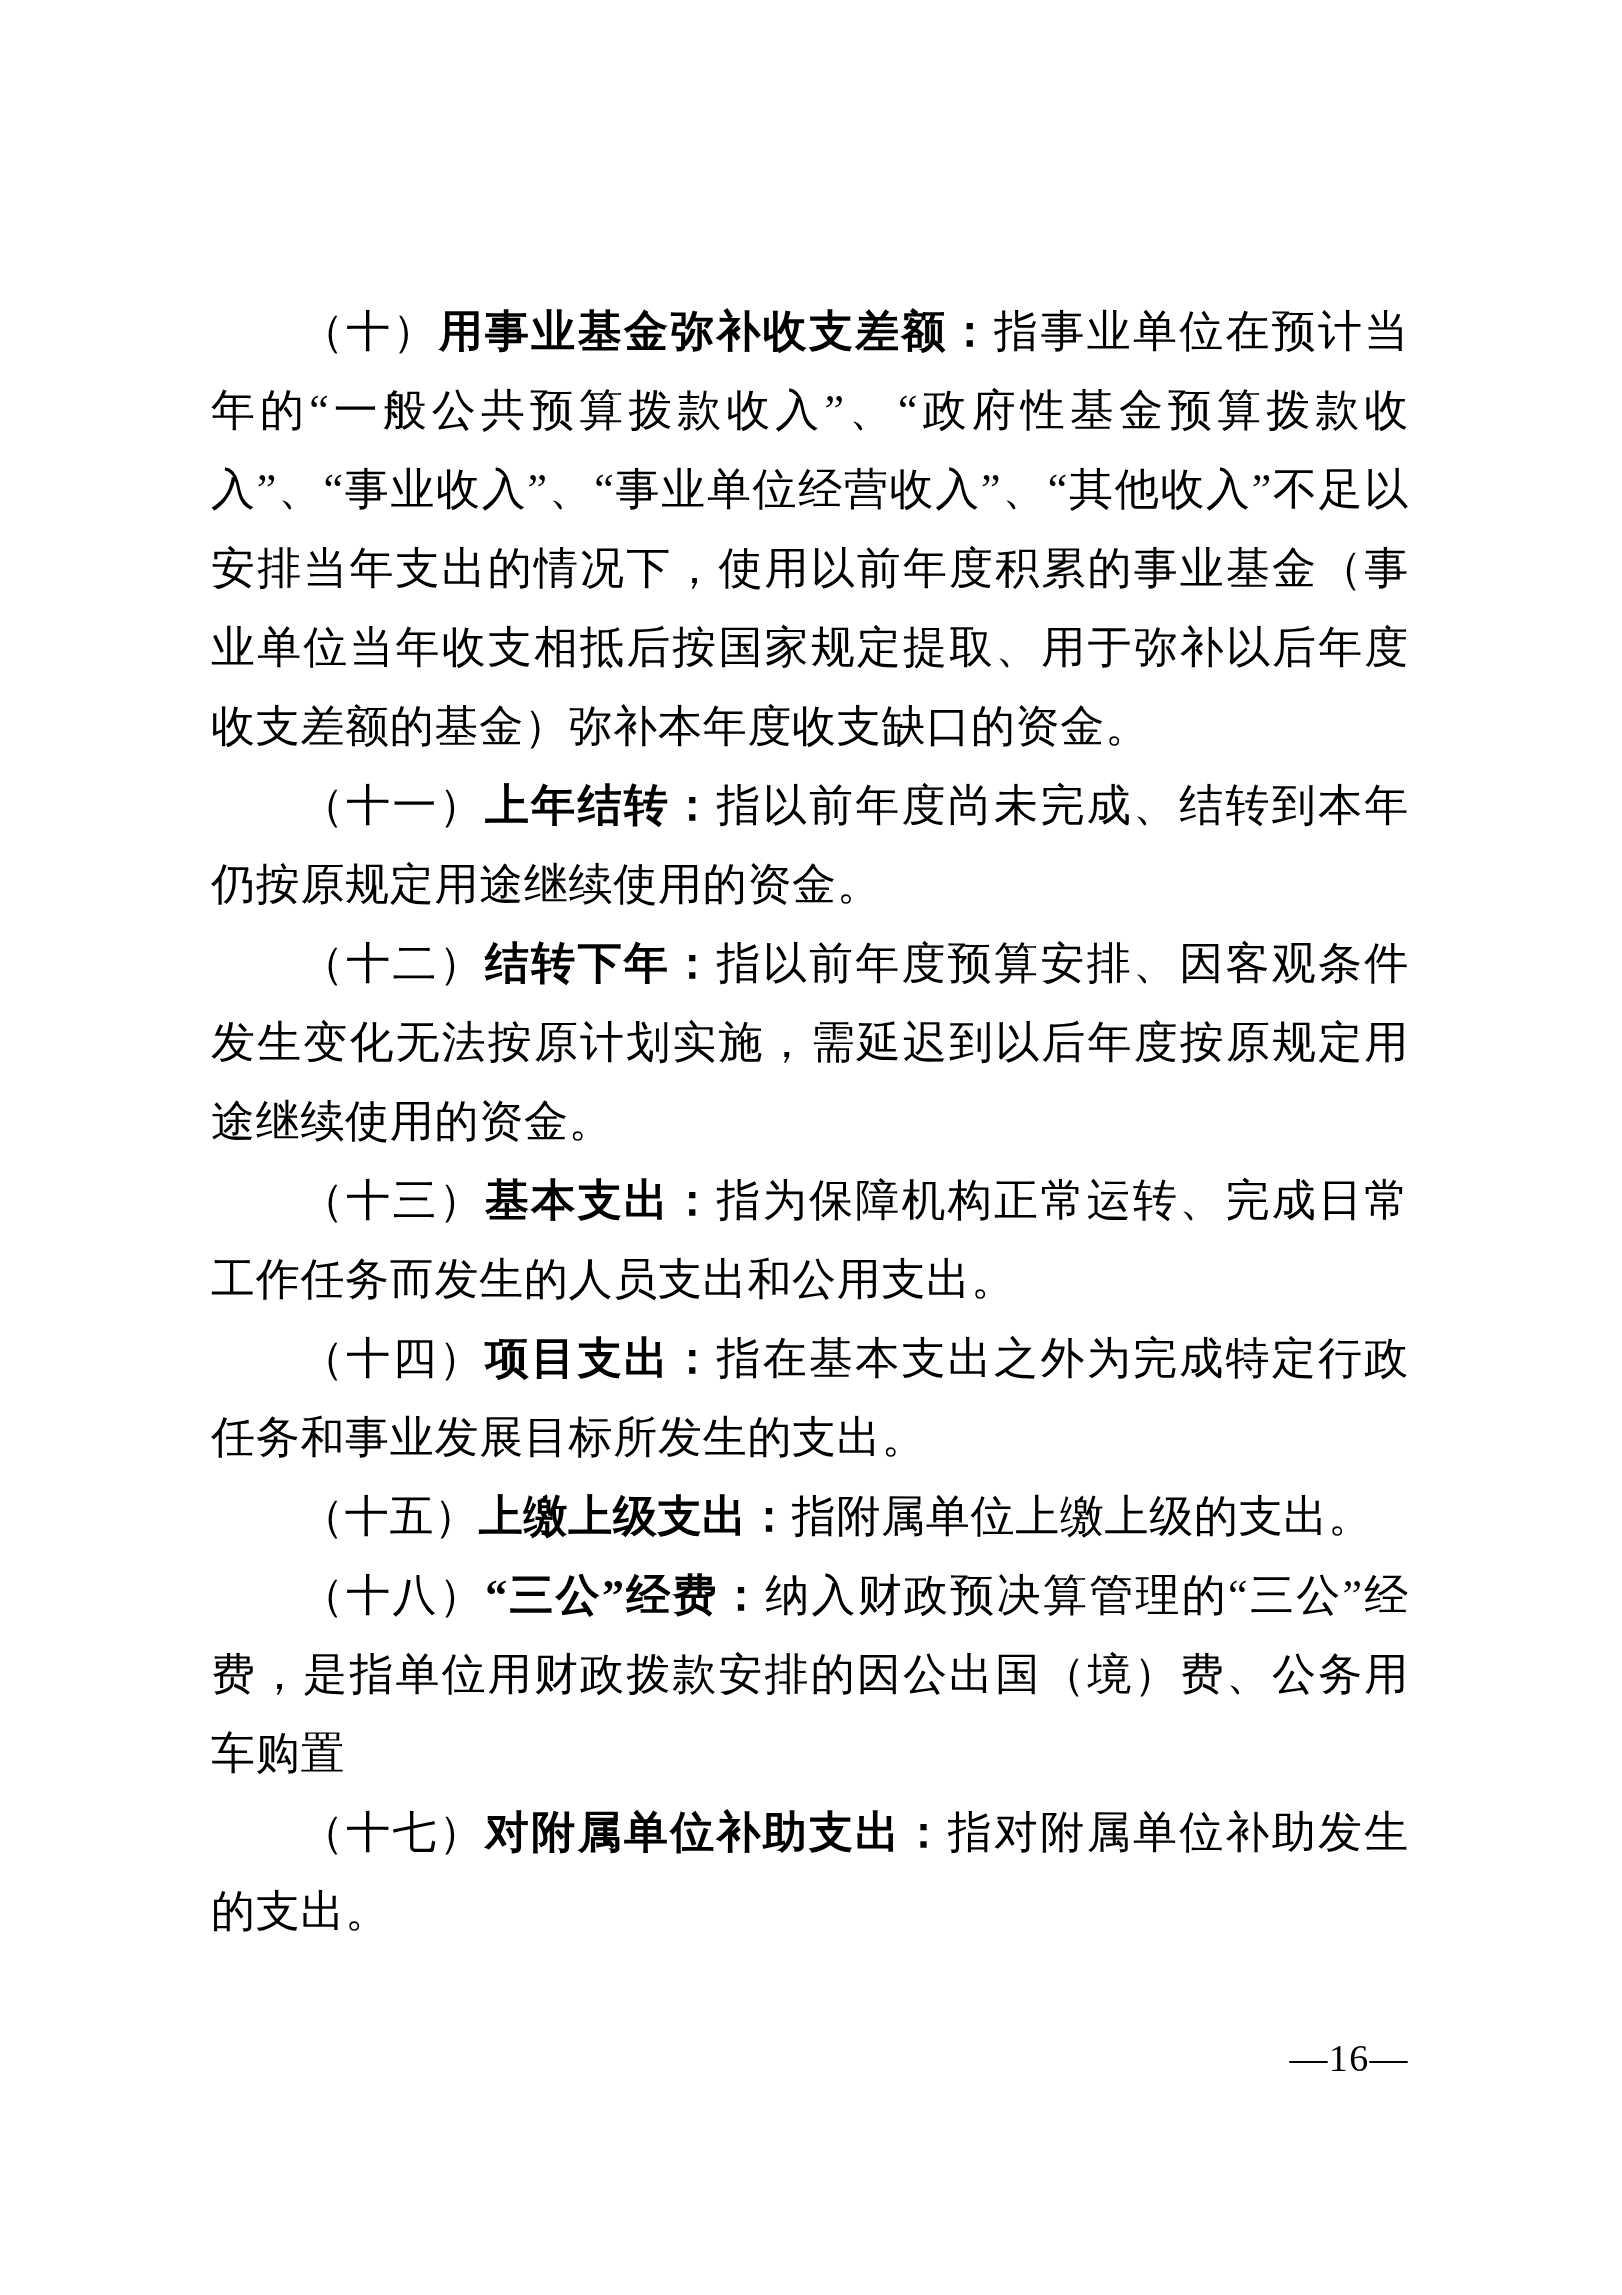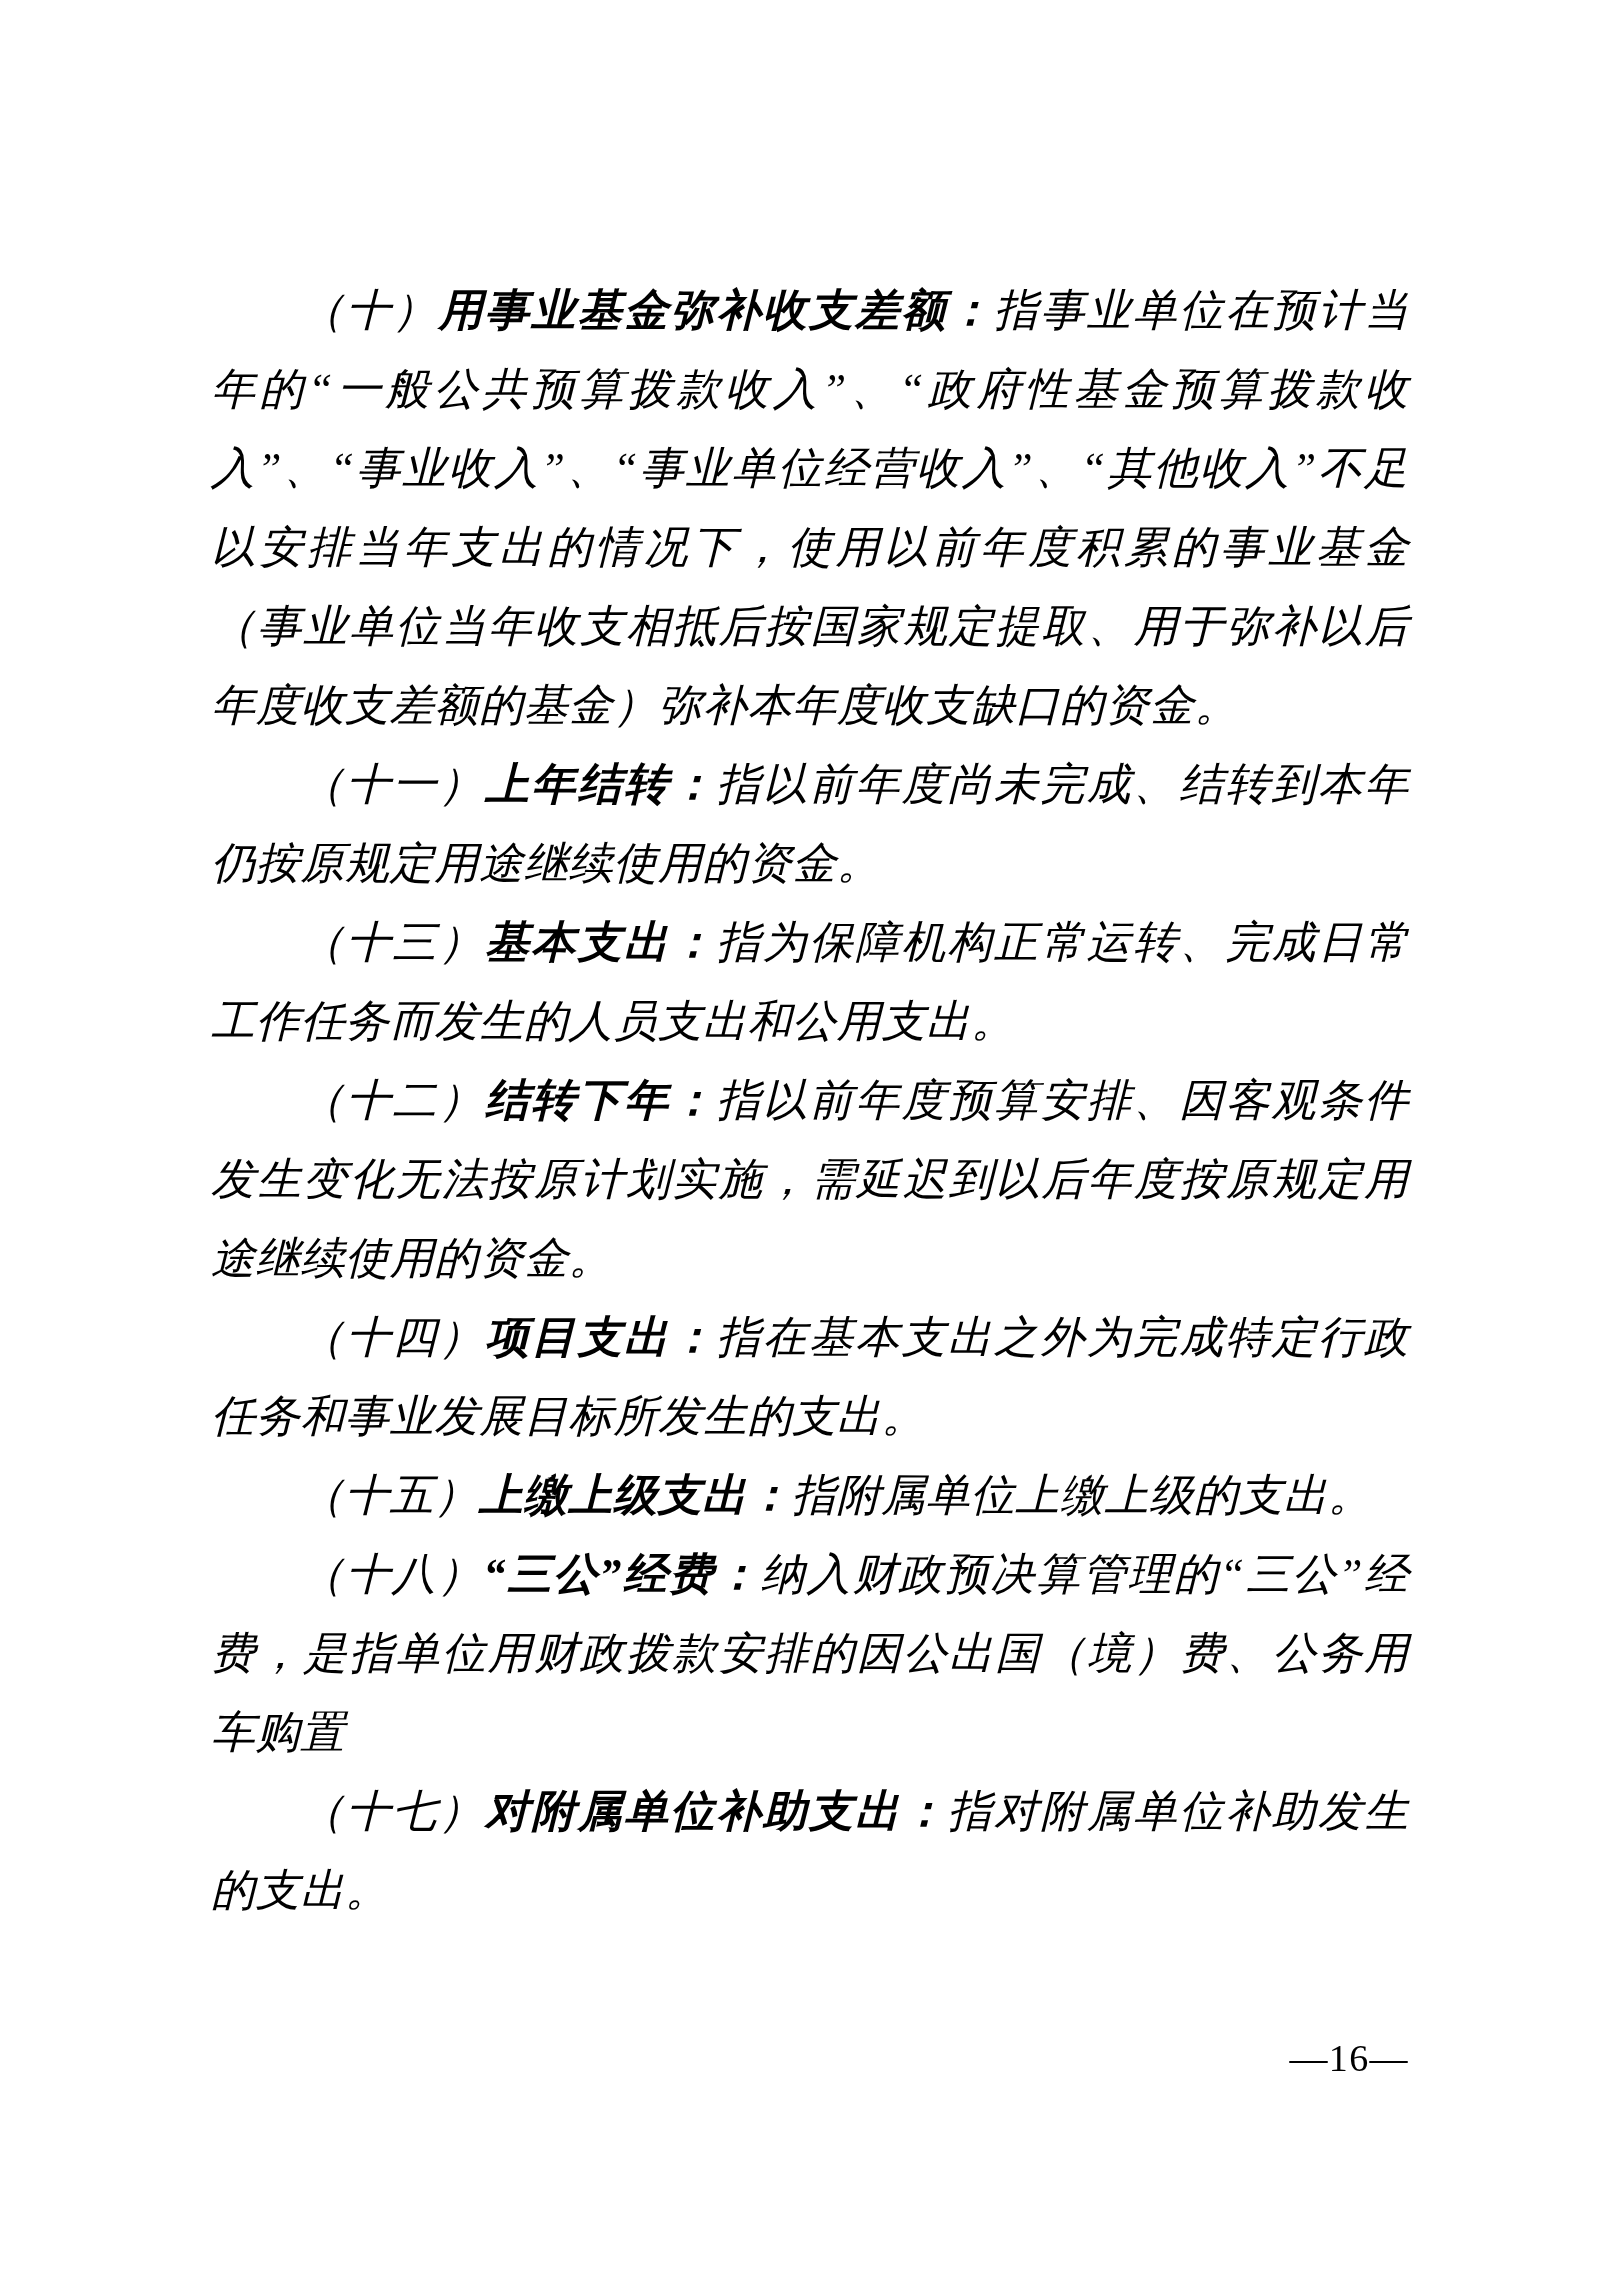--- a/index.html
+++ b/index.html
@@ -12,23 +12,22 @@
     width: 1623px;
     height: 2295px;
     background: #ffffff;
     color: #000000;
     font-family: "Liberation Serif", "DejaVu Serif", serif;
     overflow: hidden;
   }
   .content {
     position: absolute;
     left: 211px;
-    top: 271px;
+    top: 292px;
     width: 1198px;
-    font-style: italic;
   }
   .content p {
     margin: 0;
     padding: 0;
     font-size: 44px;
     line-height: 79px;
     text-align: justify;
     text-justify: inter-character;
     text-indent: 89px;
     letter-spacing: 0.7px;
@@ -52,23 +51,23 @@
 <body>
 
 <div class="page">
 
   <div class="content">
 
     <p><span>（十）</span><span class="term">用事业基金弥补收支差额：</span><span>指事业单位在预计当年的“一般公共预算拨款收入”、“政府性基金预算拨款收入”、“事业收入”、“事业单位经营收入”、“其他收入”不足以安排当年支出的情况下，使用以前年度积累的事业基金（事业单位当年收支相抵后按国家规定提取、用于弥补以后年度收支差额的基金）弥补本年度收支缺口的资金。</span></p>
 
     <p><span>（十一）</span><span class="term">上年结转：</span><span>指以前年度尚未完成、结转到本年仍按原规定用途继续使用的资金。</span></p>
 
+    <p><span>（十二）</span><span class="term">结转下年：</span><span>指以前年度预算安排、因客观条件发生变化无法按原计划实施，需延迟到以后年度按原规定用途继续使用的资金。</span></p>
+
     <p><span>（十三）</span><span class="term">基本支出：</span><span>指为保障机构正常运转、完成日常工作任务而发生的人员支出和公用支出。</span></p>
-
-    <p><span>（十二）</span><span class="term">结转下年：</span><span>指以前年度预算安排、因客观条件发生变化无法按原计划实施，需延迟到以后年度按原规定用途继续使用的资金。</span></p>
 
     <p><span>（十四）</span><span class="term">项目支出：</span><span>指在基本支出之外为完成特定行政任务和事业发展目标所发生的支出。</span></p>
 
     <p><span>（十五）</span><span class="term">上缴上级支出：</span><span>指附属单位上缴上级的支出。</span></p>
 
 
     <p><span>（十八）</span><span class="term">“三公”经费：</span><span>纳入财政预决算管理的“三公”经费，是指单位用财政拨款安排的因公出国（境）费、公务用车购置</span></p>
 
     <p><span>（十七）</span><span class="term">对附属单位补助支出：</span><span>指对附属单位补助发生的支出。</span></p>
 

